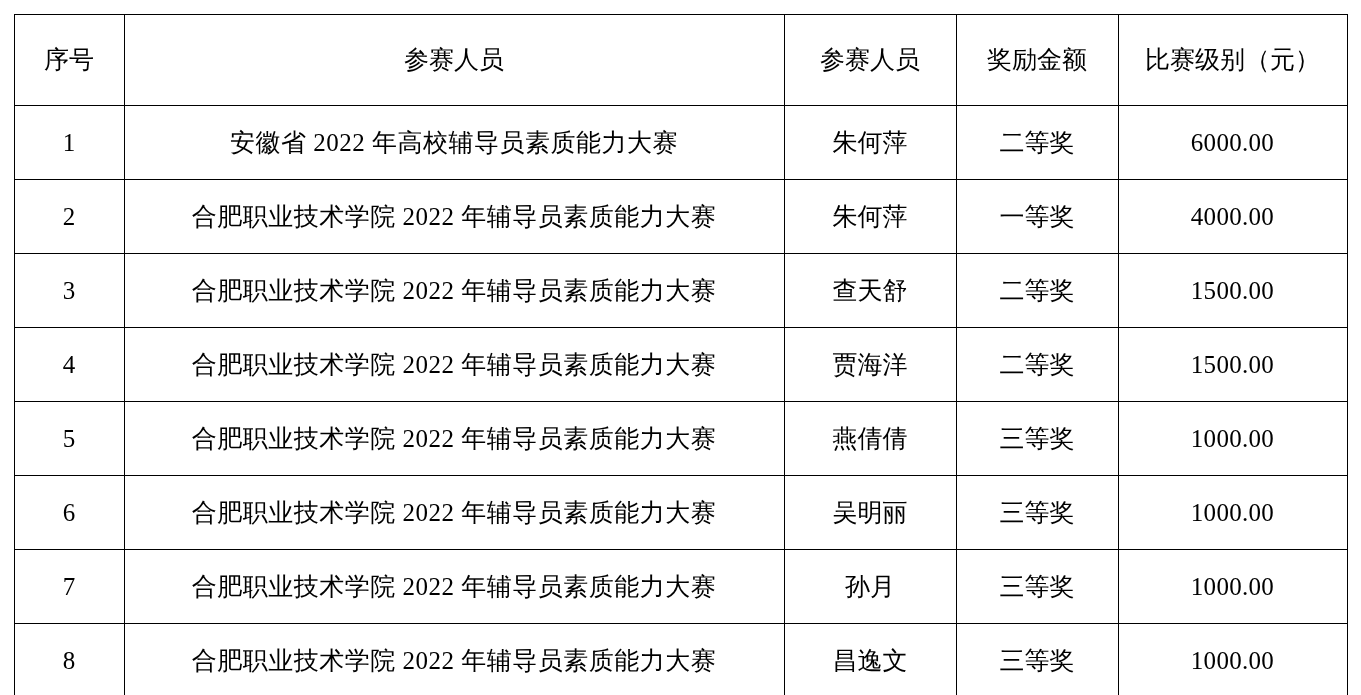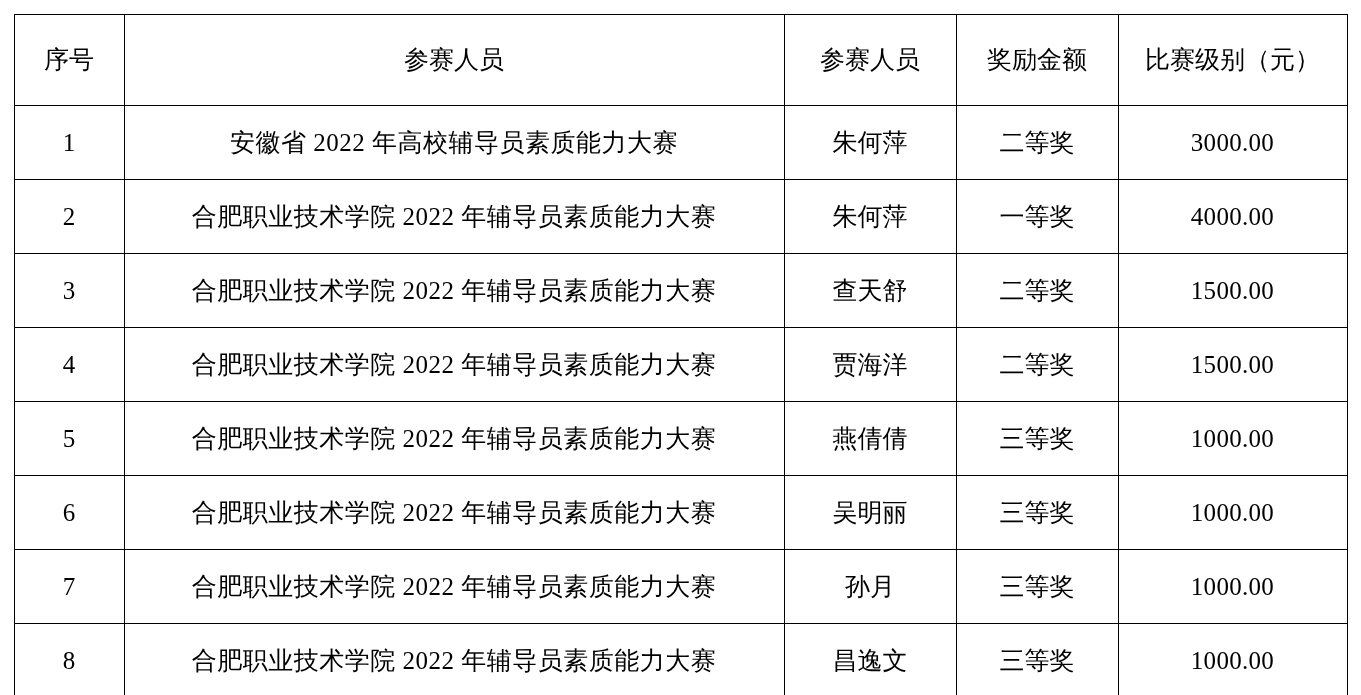--- a/index.html
+++ b/index.html
@@ -102,21 +102,21 @@
         <td class="level-cell">
             <span class="cell-inner">安徽省 2022 年高校辅导员素质能力大赛</span>
           </td>
         <td>
             <span class="cell-inner">朱何萍</span>
           </td>
         <td>
             <span class="cell-inner">二等奖</span>
           </td>
         <td class="money-cell">
-            <span class="cell-inner">3000.00</span>
+            <span class="cell-inner">6000.00</span>
           </td>
       </tr>
       <tr>
         <td>
             <span class="cell-inner">2</span>
           </td>
         <td class="level-cell">
             <span class="cell-inner">合肥职业技术学院 2022 年辅导员素质能力大赛</span>
           </td>
         <td>

